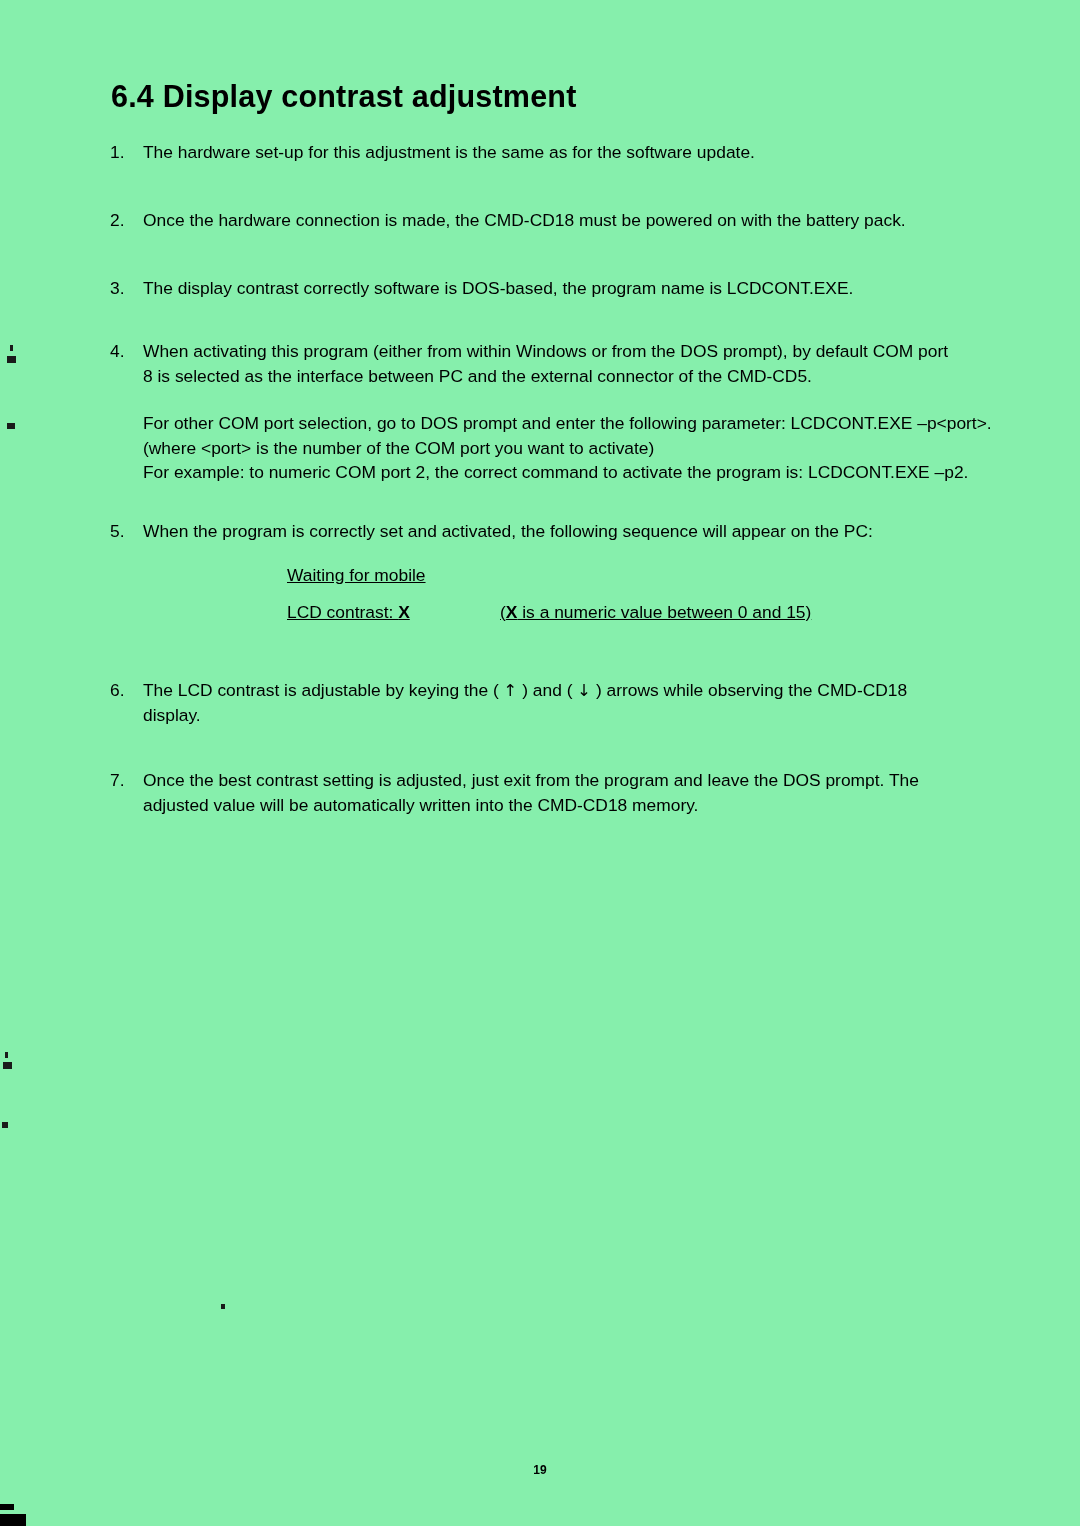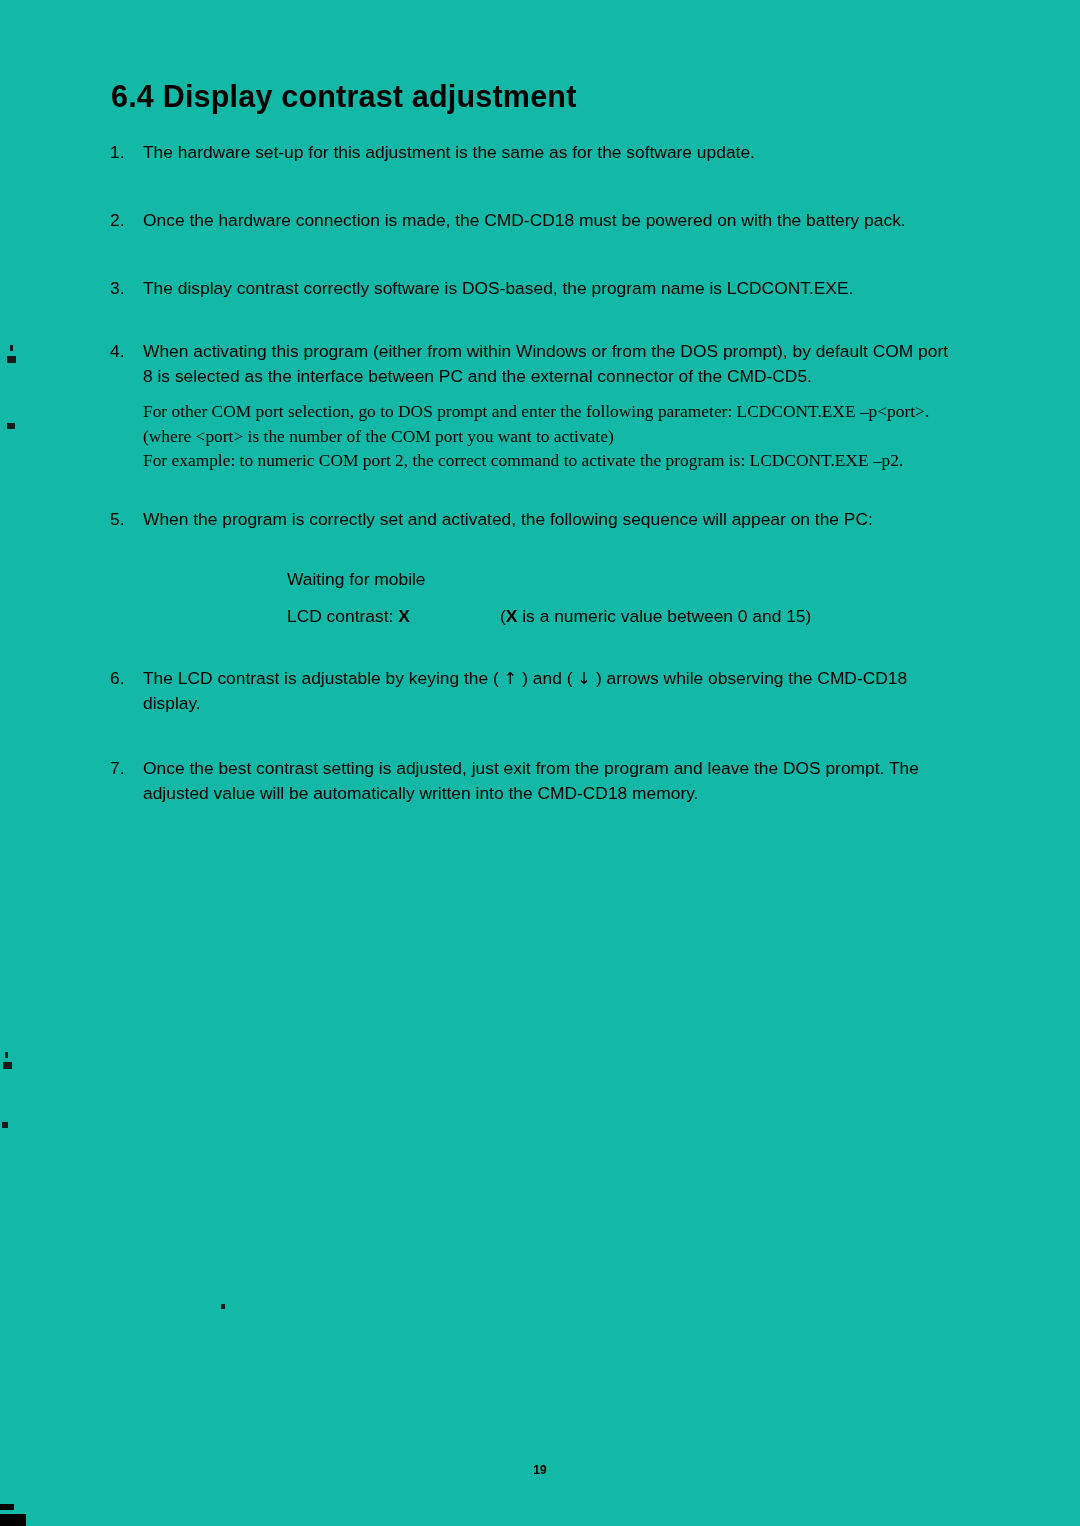--- a/index.html
+++ b/index.html
@@ -4,21 +4,21 @@
 <style>
   html, body {
     margin: 0;
     padding: 0;
     background: #ffffff;
   }
   .page {
     position: relative;
     width: 1080px;
     height: 1526px;
-    background: #14b8a6;
+    background: #86efac;
     overflow: hidden;
     font-family: "Liberation Sans", sans-serif;
     color: #000000;
     -webkit-font-smoothing: antialiased;
   }
 
   
   .doc-title {
     position: absolute;
     left: 111px;
@@ -56,38 +56,38 @@
   }
   .gap-1 { height: 43px; }
   .gap-2 { height: 43px; }
   .gap-3 { height: 38px; }
   .gap-5 { height: 34px; }
   .gap-6 { height: 39px; }
   .gap-7 { height: 40px; }
 
   
   .subpara {
-    margin-top: 10px;
+    margin-top: 22px;
     margin-left: 33px;
     font-size: 17.4px;
     line-height: 24.5px;
-    font-family: Liberation Serif, serif;
   }
   .subpara .line { display: block; white-space: nowrap; }
 
   
   .seq {
     margin-top: 21px;
     margin-left: 177px;
     font-size: 17.4px;
   }
   .seq-row {
     display: flex;
-    align-items: flex-end;
+    align-items: flex-start;
     height: 37px;
+    text-decoration: underline;
   }
   .seq-left {
     width: 213px;
     flex: 0 0 213px;
     white-space: nowrap;
   }
   .seq-right {
     white-space: nowrap;
   }
   .b { font-weight: bold; }

